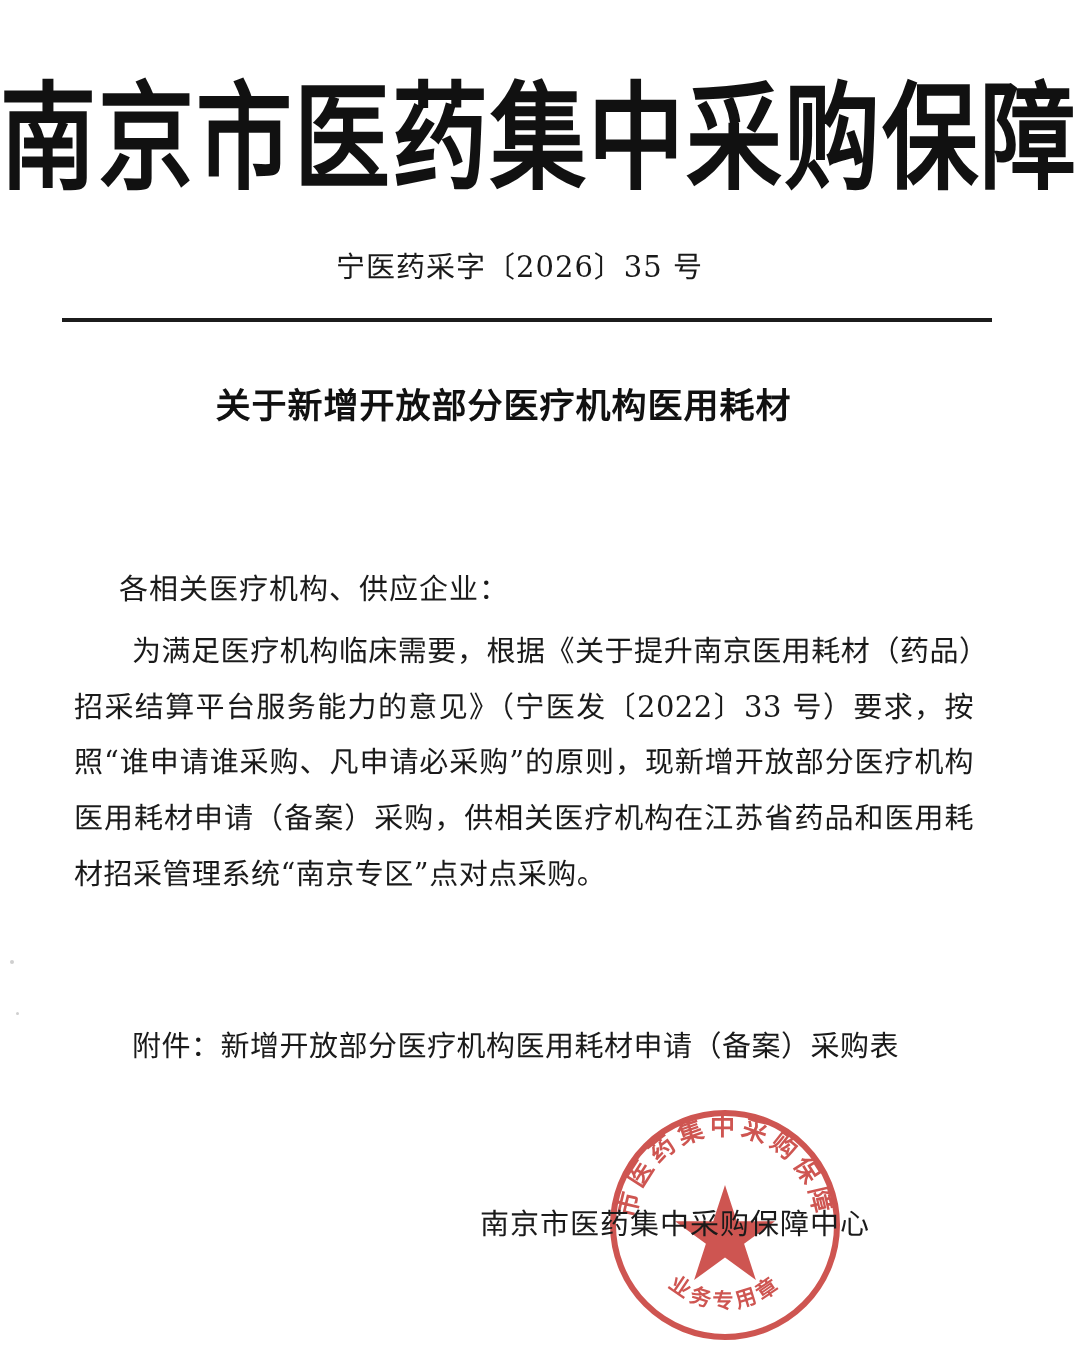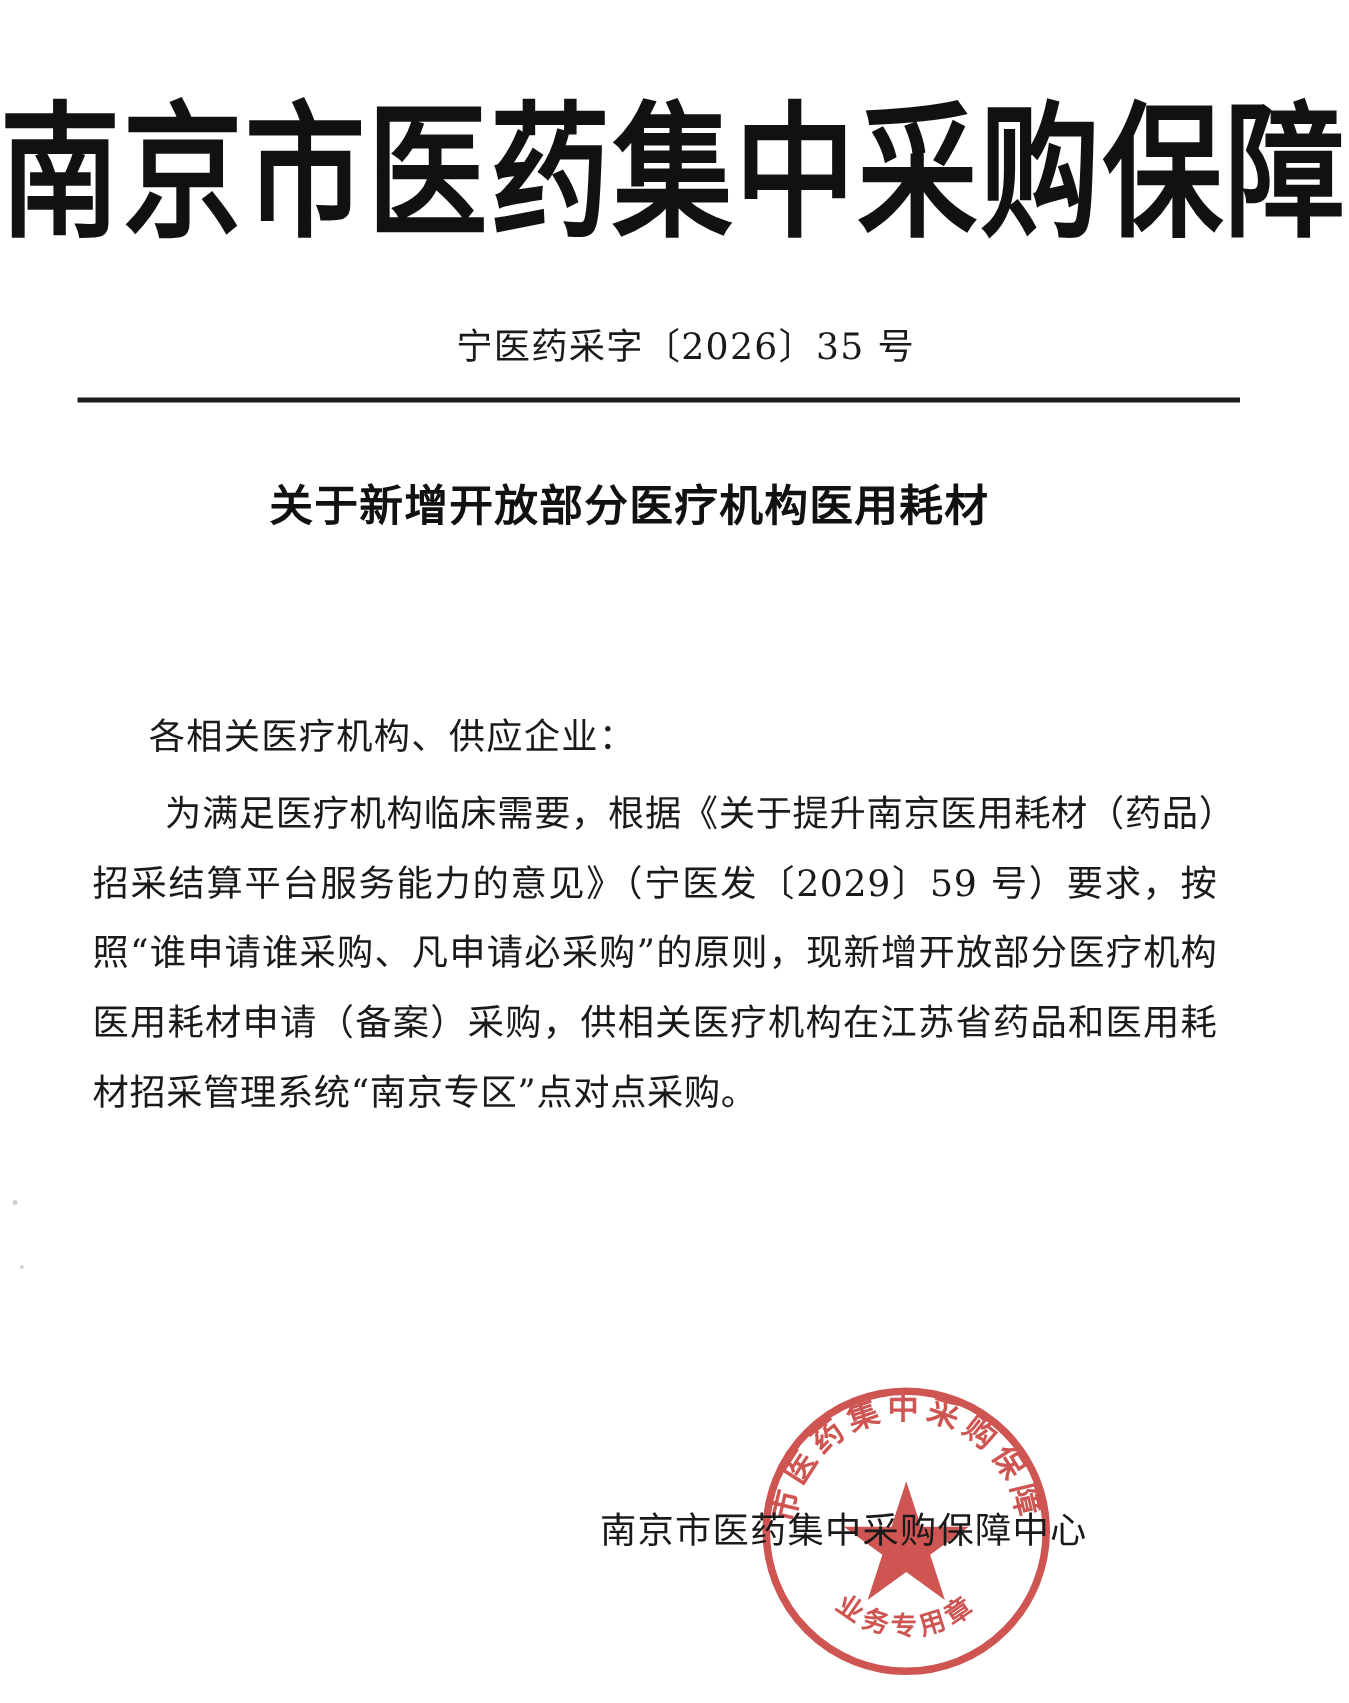--- a/index.html
+++ b/index.html
@@ -35,28 +35,27 @@
     letter-spacing: 2px;
     color: #111;
     white-space: nowrap;
     transform: scaleY(1.22);
     transform-origin: top center;
   }
 
   
   .doc-number {
     position: absolute;
-    top: 253px;
+    top: 243px;
     left: 0;
     width: 1039px;
     text-align: center;
     font-size: 29px;
     letter-spacing: 1px;
     color: #1a1a1a;
-    padding-left: 29px;
   }
 
   
   .divider {
     position: absolute;
     top: 318px;
     left: 62px;
     width: 930px;
     height: 4px;
     background: #1c1c1c;
@@ -163,23 +162,24 @@
 
   <div class="divider"></div>
 
   <div class="doc-title">
     <span class="line">关于新增开放部分医疗机构医用耗材</span>
   </div>
 
   <div class="salutation">各相关医疗机构、供应企业：</div>
 
   <div class="body-text">
-    <p>为满足医疗机构临床需要，根据《关于提升南京医用耗材（药品）招采结算平台服务能力的意见》（宁医发〔2029〕59 号）要求，按照“谁申请谁采购、凡申请必采购”的原则，现新增开放部分医疗机构医用耗材申请（备案）采购，供相关医疗机构在江苏省药品和医用耗材招采管理系统“南京专区”点对点采购。</p>
-  </div>
-
+    <p>为满足医疗机构临床需要，根据《关于提升南京医用耗材（药品）招采结算平台服务能力的意见》（宁医发〔2022〕33 号）要求，按照“谁申请谁采购、凡申请必采购”的原则，现新增开放部分医疗机构医用耗材申请（备案）采购，供相关医疗机构在江苏省药品和医用耗材招采管理系统“南京专区”点对点采购。</p>
+  </div>
+
+  <div class="attachment">附件：新增开放部分医疗机构医用耗材申请（备案）采购表</div>
 
   <div class="seal">
     <svg width="250" height="250" viewBox="0 0 250 250" xmlns="http://www.w3.org/2000/svg">
       <defs>
         <path id="sealTopArc" d="M 35,125 A 90,90 0 0 1 215,125"></path>
         <path id="sealBottomArc" d="M 58,175 A 84,84 0 0 0 192,175"></path>
       </defs>
       <g fill="none" stroke="#c4302b" stroke-width="6">
         <circle cx="125" cy="125" r="112"></circle>
       </g>

